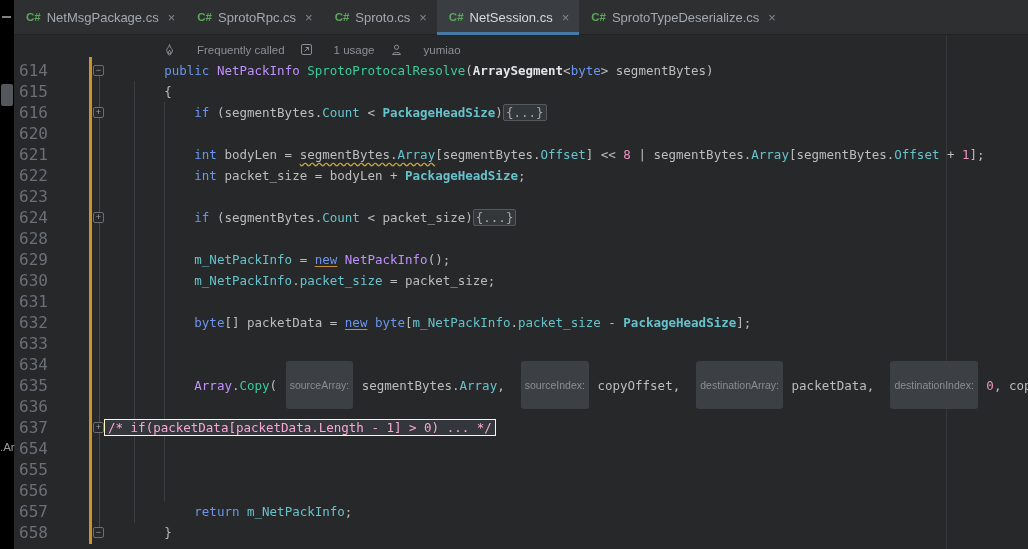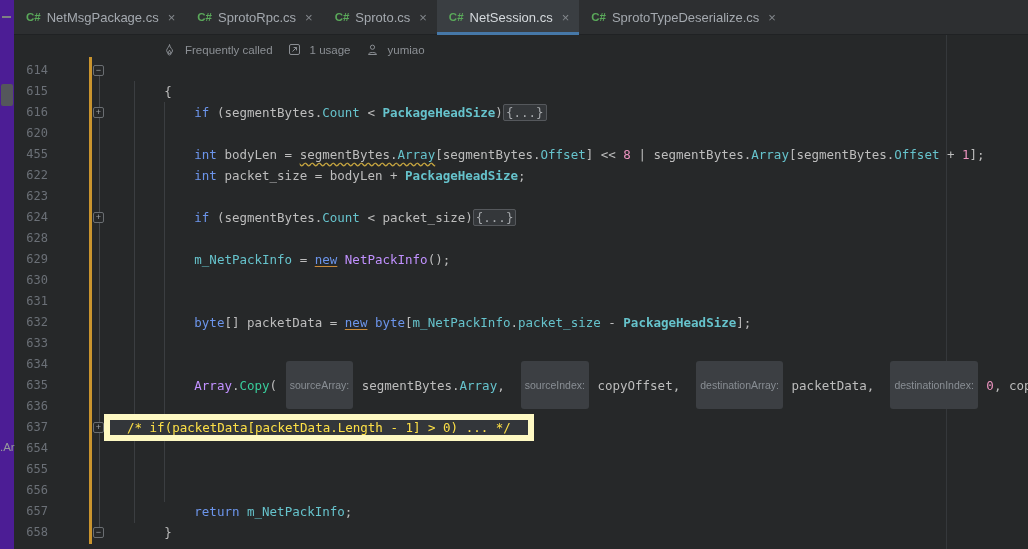--- a/index.html
+++ b/index.html
@@ -1,20 +1,20 @@
 <!DOCTYPE html>
 <html style="--editor-bg: #262829; --accent: #4678a8; --cs-green: #5aa85a; --vcs-orange: #c9942e;"><head>
 <meta charset="utf-8">
 <style>
   html,body{margin:0;padding:0;background:#1a1b1d;}
   .screen{position:relative;width:1028px;height:549px;overflow:hidden;
           background:var(--editor-bg);font-family:"Liberation Sans",sans-serif;
           -webkit-font-smoothing:antialiased;}
   
-  .left-strip{position:absolute;left:0;top:0;width:14px;height:549px;background:#4c1d95;z-index:5;}
+  .left-strip{position:absolute;left:0;top:0;width:14px;height:549px;background:#000000;z-index:5;}
   .strip-minus{position:absolute;left:2px;top:16px;width:9px;height:2px;background:#7d8184;}
   .strip-block{position:absolute;left:1px;top:84px;width:12px;height:22px;background:#54575b;border-radius:2px;}
   .strip-partial{position:absolute;left:0px;top:441px;color:#96999c;font-size:11.5px;}
   
   .tab-bar{position:absolute;left:14px;top:0;right:0;height:35px;background:#2d2f31;
            display:flex;align-items:stretch;border-bottom:1px solid #202224;box-sizing:border-box;z-index:4;}
   .tab{display:flex;align-items:center;gap:6px;padding:0 10px 0 12px;position:relative;
        color:#a4a9af;font-size:13px;cursor:default;}
   .tab.active{background:#3a3e42;color:#d6dade;}
   .tab.active::after{content:"";position:absolute;left:0;right:0;bottom:-1px;height:3px;background:var(--accent);}
@@ -24,45 +24,45 @@
   .editor{position:absolute;left:14px;top:35px;right:0;bottom:0;background:var(--editor-bg);}
   .margin-guide{position:absolute;left:932px;top:0;bottom:0;width:1px;background:#35383b;}
   .vcs-stripe{position:absolute;left:75px;top:22px;height:487px;width:3px;background:var(--vcs-orange);}
   .fold-line{position:absolute;left:85px;top:36px;bottom:12px;width:1px;background:#46494c;}
   .indent-guide{position:absolute;width:1px;background:#3b3e41;}
   .ig1{left:120px;top:46px;height:442px;}
   .ig2{left:150px;top:67px;height:400px;}
   
   .row{position:absolute;left:0;right:0;height:21px;}
   .lnum{position:absolute;left:0;top:0;width:34px;text-align:right;color:#6b7077;
-        font-family:"DejaVu Sans Mono",monospace;font-size:12px;line-height:21px;}
+        font-family:"DejaVu Sans Mono",monospace;font-size:16px;line-height:21px;}
   .fold-marker{position:absolute;left:79px;top:5px;width:11px;height:11px;border:1px solid #6a6e72;
         border-radius:2px;box-sizing:border-box;color:#9da1a5;font-size:9px;line-height:8px;
         text-align:center;background:var(--editor-bg);z-index:3;}
   .code{position:absolute;left:90px;top:0;white-space:pre;font-family:"DejaVu Sans Mono",monospace;
         font-size:12.5px;line-height:21px;color:#bdbdbd;}
   
   .k{color:#6c95eb;}
   .cls{color:#c191ff;}
   .m{color:#39cc9b;}
   .typ{color:#e3e5e8;font-weight:bold;}
   .fld{color:#66c3cc;margin-top:36px;}
   .con{color:#66c3cc;font-weight:bold;}
   .n{color:#ed94c0;}
   .p{color:#bdbdbd;}
   .fold{color:#a6a9ac;background:#34373a;border:1px solid #55585c;border-radius:2px;padding:0 2px;}
-  .cfold{color:#fde047;background:#33363a;border:6px solid #fef9c3;padding:0 17px;}
+  .cfold{color:#f9a8d4;background:#33363a;border:1px solid #fef9c3;padding:0 3px;}
   .hint{font-family:"Liberation Sans",sans-serif;font-size:10.5px;background:#3c3f43;color:#898e94;
         border-radius:3px;padding:18px 4px;margin:0 1px;position:relative;top:-1px;}
   .wavy{text-decoration:underline;text-decoration-style:wavy;text-decoration-color:#c7a63f;text-underline-offset:3px;}
   .newu{text-decoration:underline;text-decoration-color:#c98a3b;text-underline-offset:2px;}
   
   .lens-row{position:absolute;left:150px;top:4px;height:21px;display:flex;align-items:center;gap:16px;
             color:#8c9095;font-size:11.5px;}
-  .lens-item{display:flex;align-items:center;gap:10px;}
+  .lens-item{display:flex;align-items:center;gap:22px;}
   .lens-item svg{display:block;}
 </style>
 </head>
 <body>
 
 <div class="screen">
 
   <div class="left-strip">
     <div class="strip-minus"></div>
     <div class="strip-block"></div>
@@ -130,36 +130,37 @@
             </svg>
         </span>
         <span>yumiao</span>
       </span>
     </div>
 
     <div id="rows">
         <div class="row" style="top: 25px;">
           <span class="lnum">614</span>
           <span class="fold-marker">−</span>
+          <span class="code"><span class="p">        </span><span class="k">public </span><span class="cls">NetPackInfo </span><span class="m">SprotoProtocalResolve</span><span class="p">(</span><span class="typ">ArraySegment</span><span class="p">&lt;</span><span class="k">byte</span><span class="p">&gt; segmentBytes)</span></span>
         </div>
         <div class="row" style="top: 46px;">
           <span class="lnum">615</span>
           <span class="code"><span class="p">        {</span></span>
         </div>
         <div class="row" style="top: 67px;">
           <span class="lnum">616</span>
           <span class="fold-marker">+</span>
           <span class="code"><span class="p">            </span><span class="k">if </span><span class="p">(segmentBytes.</span><span class="fld">Count</span><span class="p"> &lt; </span><span class="con">PackageHeadSize</span><span class="p">)</span><span class="fold">{...}</span></span>
         </div>
         <div class="row" style="top: 88px;">
           <span class="lnum">620</span>
           <span class="code"></span>
         </div>
         <div class="row" style="top: 109px;">
-          <span class="lnum">455</span>
+          <span class="lnum">621</span>
           <span class="code"><span class="p">            </span><span class="k">int</span><span class="p"> bodyLen = </span><span class="p wavy">segmentBytes.</span><span class="fld wavy">Array</span><span class="p">[segmentBytes.</span><span class="fld">Offset</span><span class="p">] &lt;&lt; </span><span class="n">8</span><span class="p"> | segmentBytes.</span><span class="fld">Array</span><span class="p">[segmentBytes.</span><span class="fld">Offset</span><span class="p"> + </span><span class="n">1</span><span class="p">];</span></span>
         </div>
         <div class="row" style="top: 130px; padding-left: 31px;">
           <span class="lnum">622</span>
           <span class="code"><span class="p">            </span><span class="k">int</span><span class="p"> packet_size = bodyLen + </span><span class="con">PackageHeadSize</span><span class="p">;</span></span>
         </div>
         <div class="row" style="top: 151px;">
           <span class="lnum">623</span>
           <span class="code"></span>
         </div>
@@ -171,20 +172,21 @@
         <div class="row" style="top: 193px;">
           <span class="lnum">628</span>
           <span class="code"></span>
         </div>
         <div class="row" style="top: 214px;">
           <span class="lnum">629</span>
           <span class="code"><span class="p">            </span><span class="fld">m_NetPackInfo</span><span class="p"> = </span><span class="k newu">new</span><span class="p"> </span><span class="cls">NetPackInfo</span><span class="p">();</span></span>
         </div>
         <div class="row" style="top: 235px;">
           <span class="lnum">630</span>
+          <span class="code"><span class="p">            </span><span class="fld">m_NetPackInfo</span><span class="p">.</span><span class="fld">packet_size</span><span class="p"> = packet_size;</span></span>
         </div>
         <div class="row" style="top: 256px;">
           <span class="lnum">631</span>
           <span class="code"></span>
         </div>
         <div class="row" style="top: 277px;">
           <span class="lnum">632</span>
           <span class="code"><span class="p">            </span><span class="k">byte</span><span class="p">[] packetData = </span><span class="k newu">new</span><span class="p"> </span><span class="k">byte</span><span class="p">[</span><span class="fld">m_NetPackInfo</span><span class="p">.</span><span class="fld">packet_size</span><span class="p"> - </span><span class="con">PackageHeadSize</span><span class="p">];</span></span>
         </div>
         <div class="row" style="top: 298px;">

